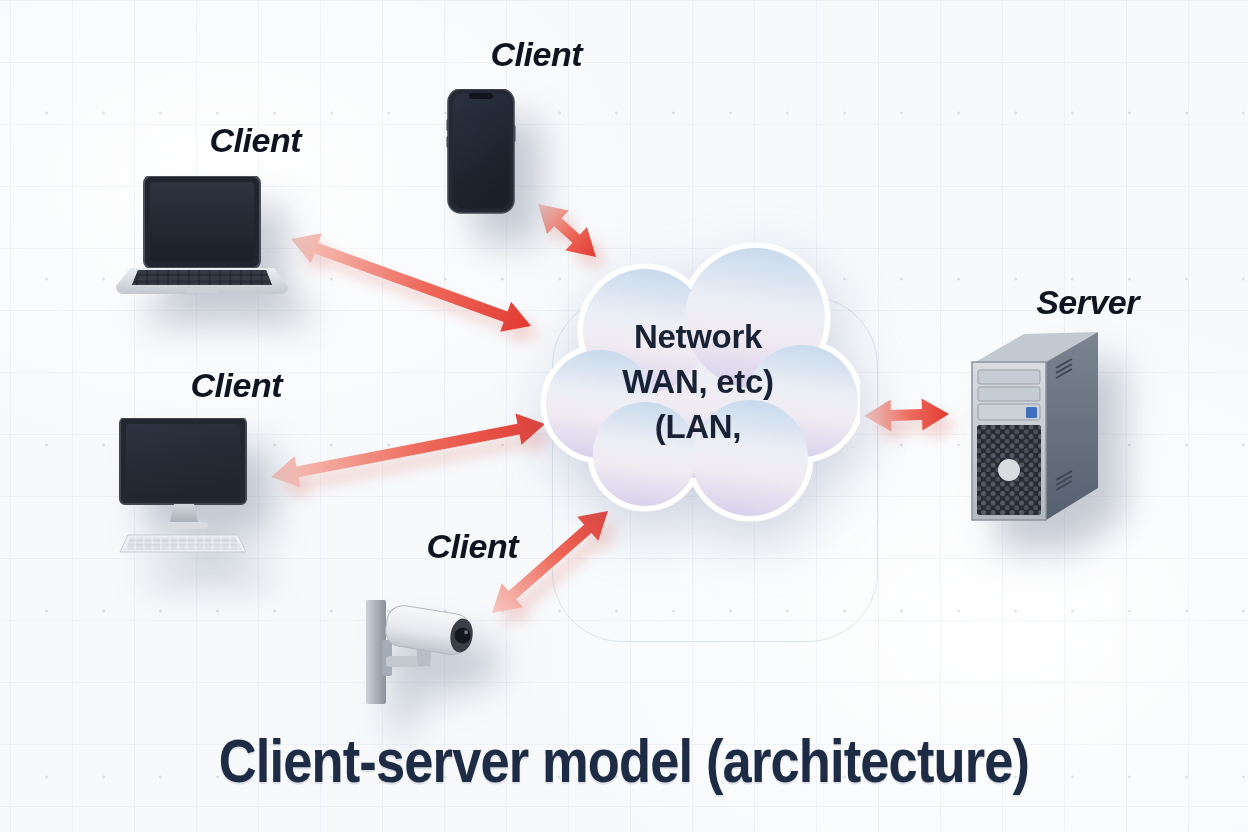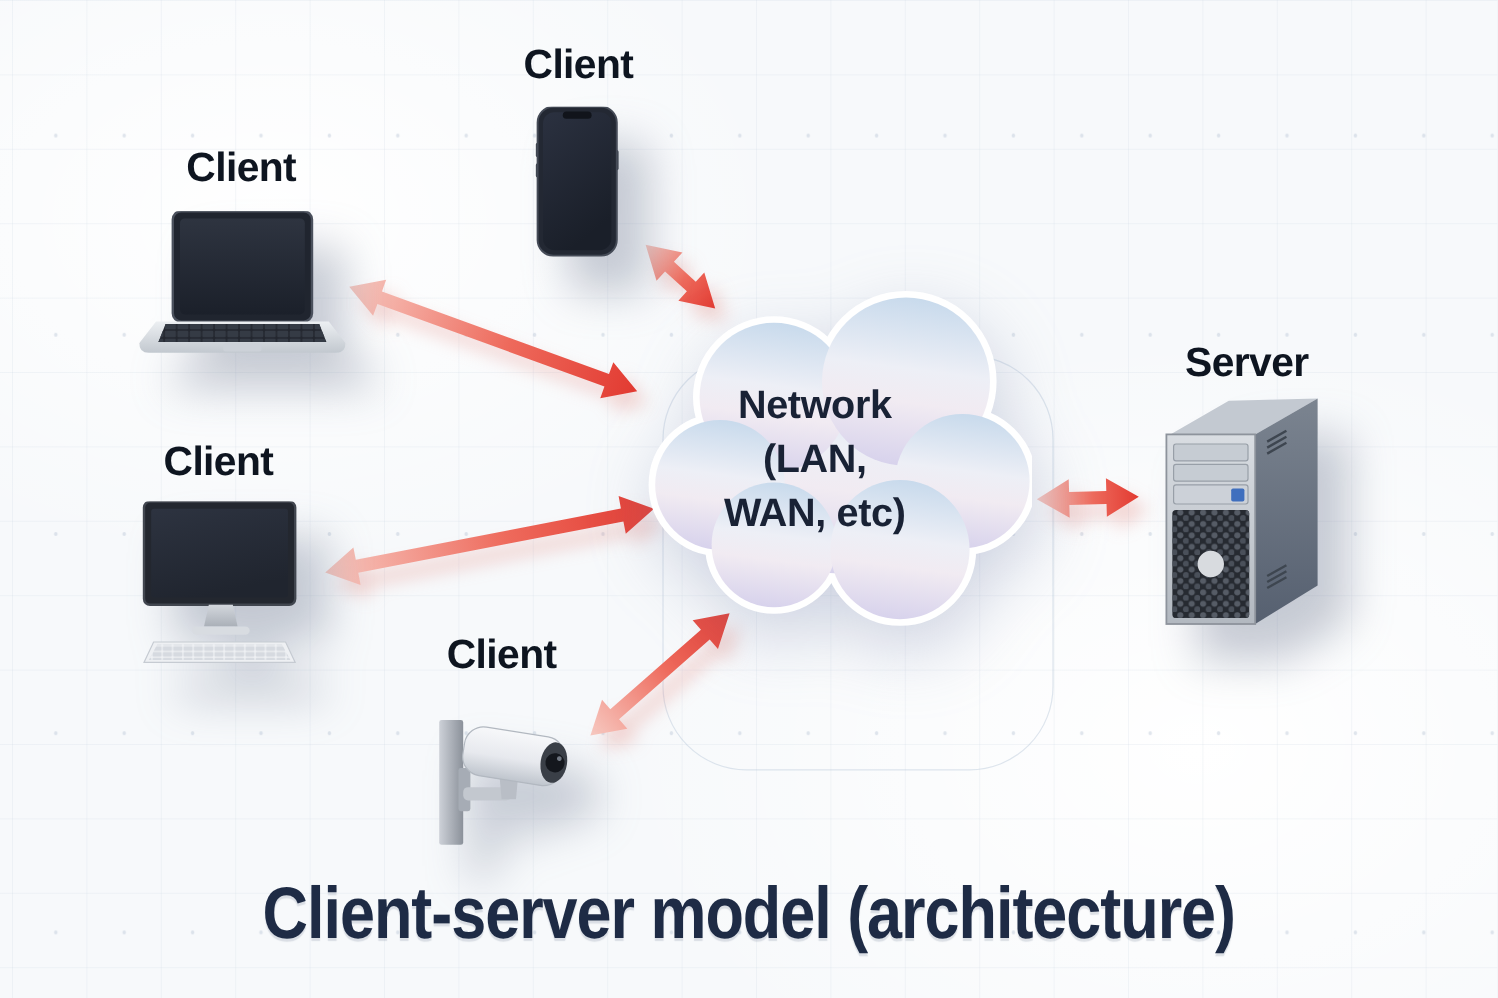--- a/index.html
+++ b/index.html
@@ -14,29 +14,29 @@
       radial-gradient(620px 420px at 18% 22%, #ffffff 0%, rgba(255,255,255,0) 70%),
       radial-gradient(700px 500px at 80% 75%, #ffffff 0%, rgba(255,255,255,0) 70%),
       #f7f9fb;
   }
   .deco-rect{
     position:absolute;left:552px;top:296px;width:326px;height:346px;
     border:1.5px solid rgba(185,200,218,.45);border-radius:70px;
   }
   #arrows{position:absolute;left:0;top:0;filter:drop-shadow(9px 11px 7px rgba(225,120,110,.30));}
   .node-label{
-    position:absolute;width:200px;text-align:center;
-    font-size:34px;font-weight:700;color:#0e1520;letter-spacing:-.5px;
+    position:absolute;width:200px;text-align:right;
+    font-size:34px;font-weight:700;color:#0e1520;letter-spacing:-.5px;font-style:italic;
   }
   .device{position:absolute;}
   .shadowed{filter:drop-shadow(26px 30px 18px rgba(110,120,145,.38));}
   .cloud-wrap{position:absolute;left:540px;top:236px;width:320px;height:300px;
     filter:drop-shadow(6px 20px 28px rgba(140,150,185,.38));}
   .cloud-text{
-    position:absolute;left:509px;top:314px;width:340px;text-align:center;
+    position:absolute;left:528px;top:314px;width:340px;text-align:center;
     font-size:33px;font-weight:700;color:#192235;line-height:45px;letter-spacing:-.3px;
   }
   .title{
     position:absolute;left:0;top:726px;width:1248px;text-align:center;
     font-size:61px;font-weight:700;color:#1e2b45;letter-spacing:-1px;
     transform:scaleX(.86);transform-origin:center;
     text-shadow:0 2px 1px rgba(140,150,170,.28);
     white-space:nowrap;
   }
 </style>
@@ -202,22 +202,22 @@
         <circle cx="215" cy="82" r="70"></circle>
           <circle cx="262" cy="165" r="56"></circle>
         <circle cx="60" cy="168" r="54"></circle>
           <circle cx="105" cy="218" r="52"></circle>
         <circle cx="210" cy="222" r="58"></circle>
       </g>
     </svg>
   </div>
   <div class="cloud-text">
     <div>Network</div>
+    <div>WAN, etc)</div>
     <div>(LAN,</div>
-    <div>WAN, etc)</div>
   </div>
 
   <div class="node-label" style="left:939px;top:283px">Server</div>
   <div class="device shadowed" style="left:962px;top:320px">
     <svg width="148" height="208" viewBox="0 0 148 208">
       <defs>
         <linearGradient id="sfront" x1="0" y1="0" x2="0" y2="1">
           <stop offset="0" stop-color="#d9dde2"></stop>
             <stop offset="1" stop-color="#b2b8c0"></stop>
         </linearGradient>

